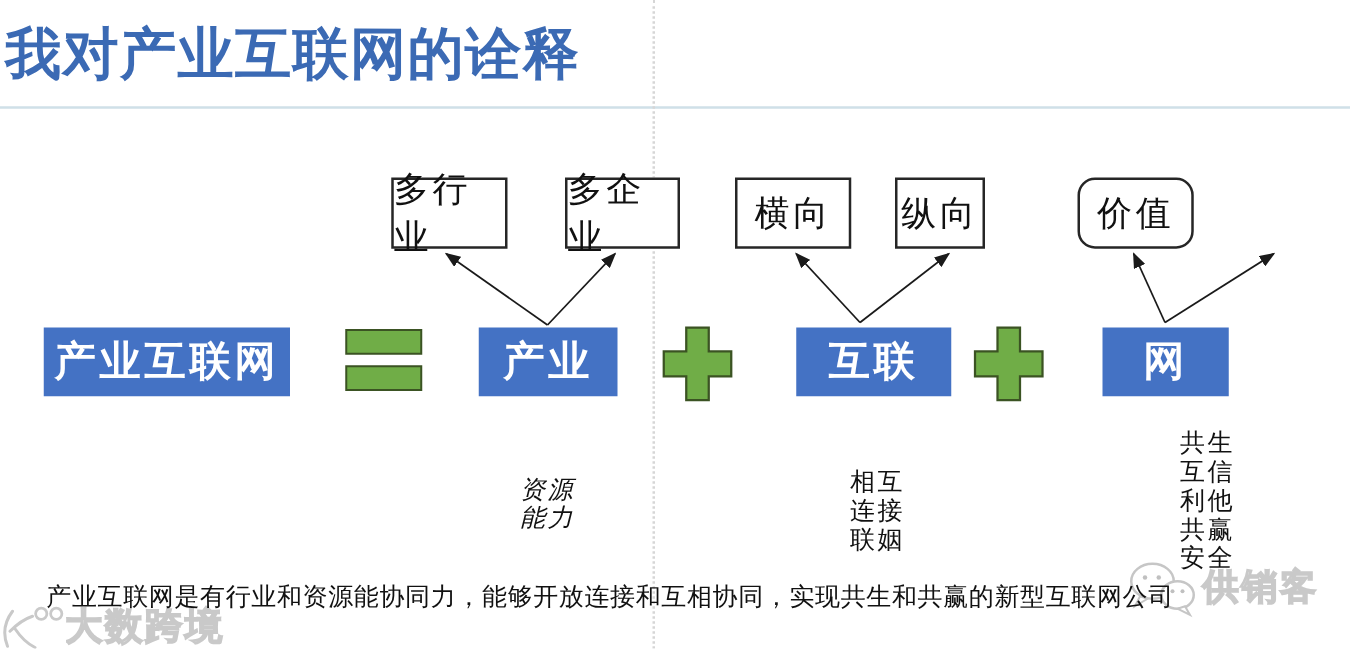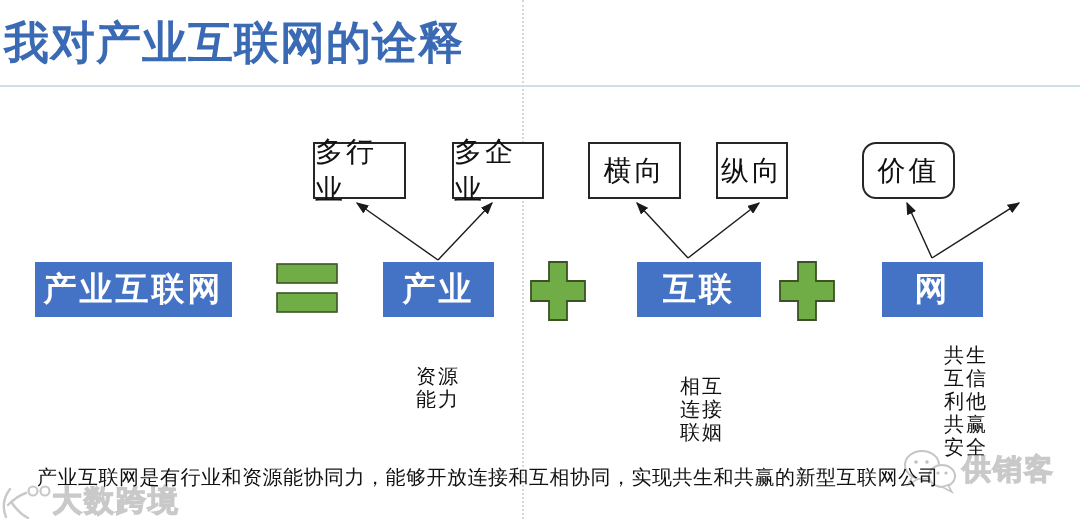--- a/index.html
+++ b/index.html
@@ -93,21 +93,21 @@
   <div class="white-box" style="left:452px; width:92px;">多企业</div>
   <div class="white-box" style="left:588px; width:93px;">横向</div>
   <div class="white-box" style="left:716px; width:72px;">纵向</div>
   <div class="white-box" style="left:862px; width:93px;border-radius:14px;">价值</div>
 
   <div class="blue-box" style="left:35px; width:197px;">产业互联网</div>
   <div class="blue-box" style="left:383px; width:111px;">产业</div>
   <div class="blue-box" style="left:637px; width:124px;">互联</div>
   <div class="blue-box" style="left:882px; width:101px;">网</div>
 
-  <div class="note" style="left:378px; top:365px;">资源
+  <div class="note" style="left:378px; top:381px;font-style:italic;">资源
 能力</div>
   <div class="note" style="left:642px; top:362px;margin-top:13px;">相互
 连接
 联姻</div>
   <div class="note" style="left:906px; top:344px;">共生
 互信
 利他
 共赢
 安全</div>
 

